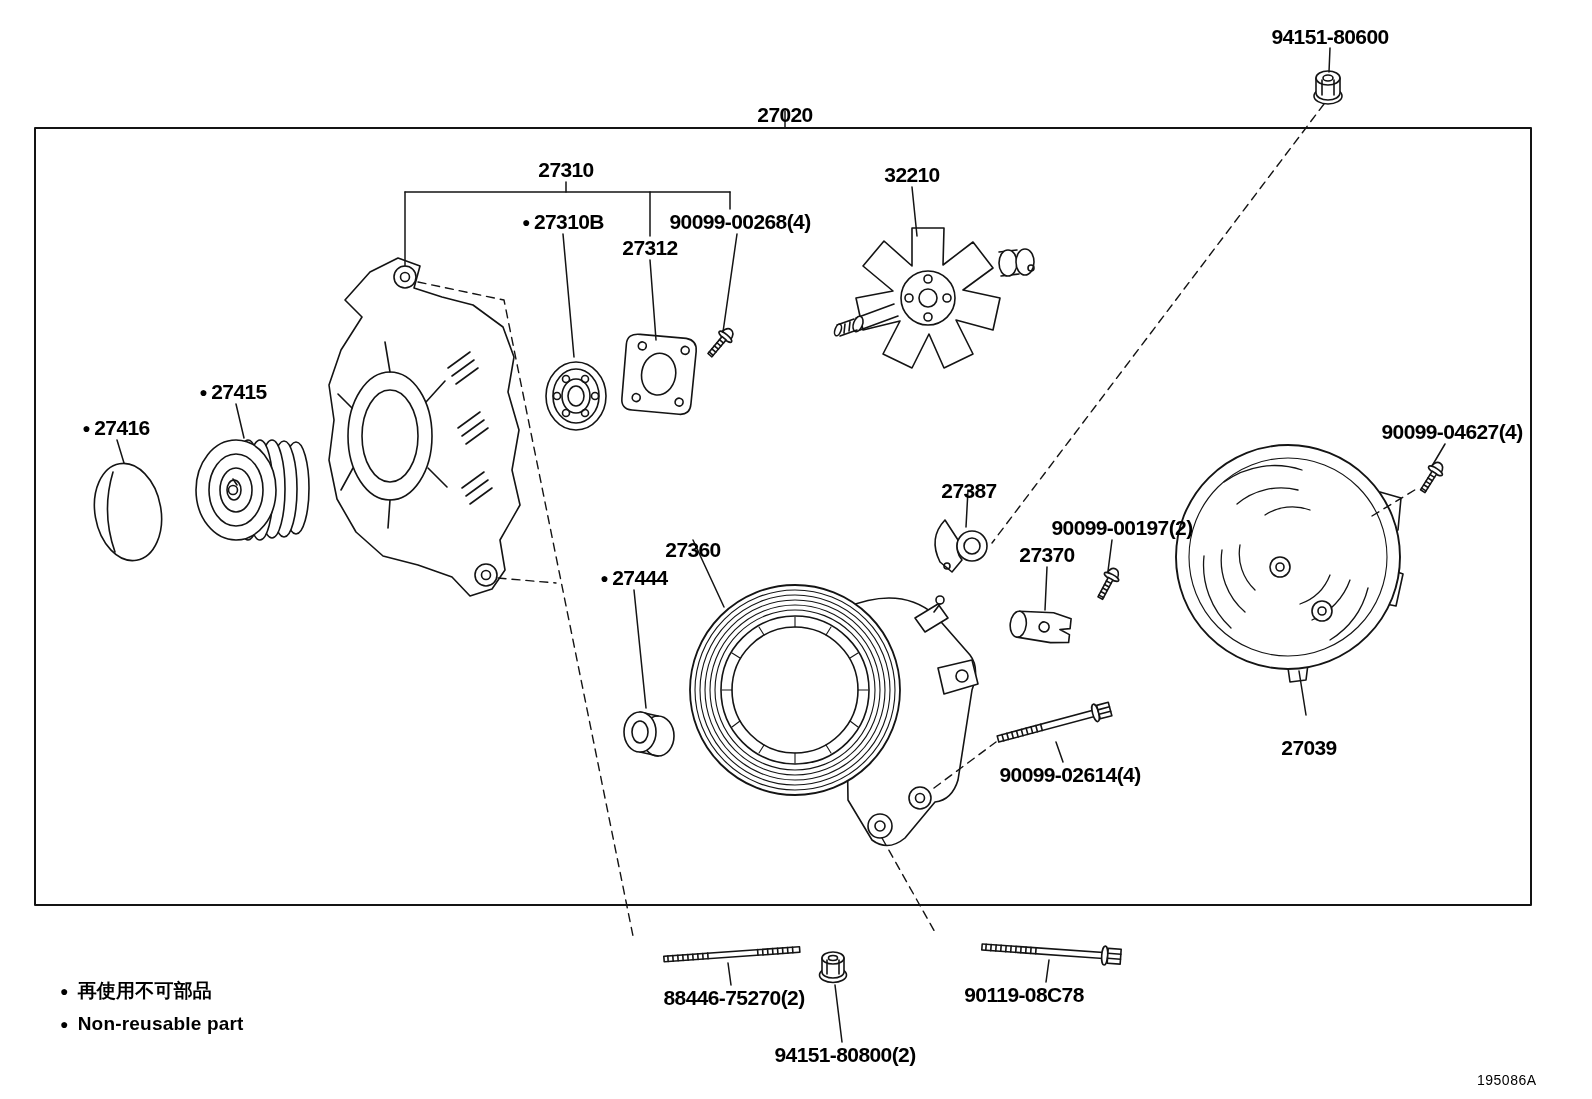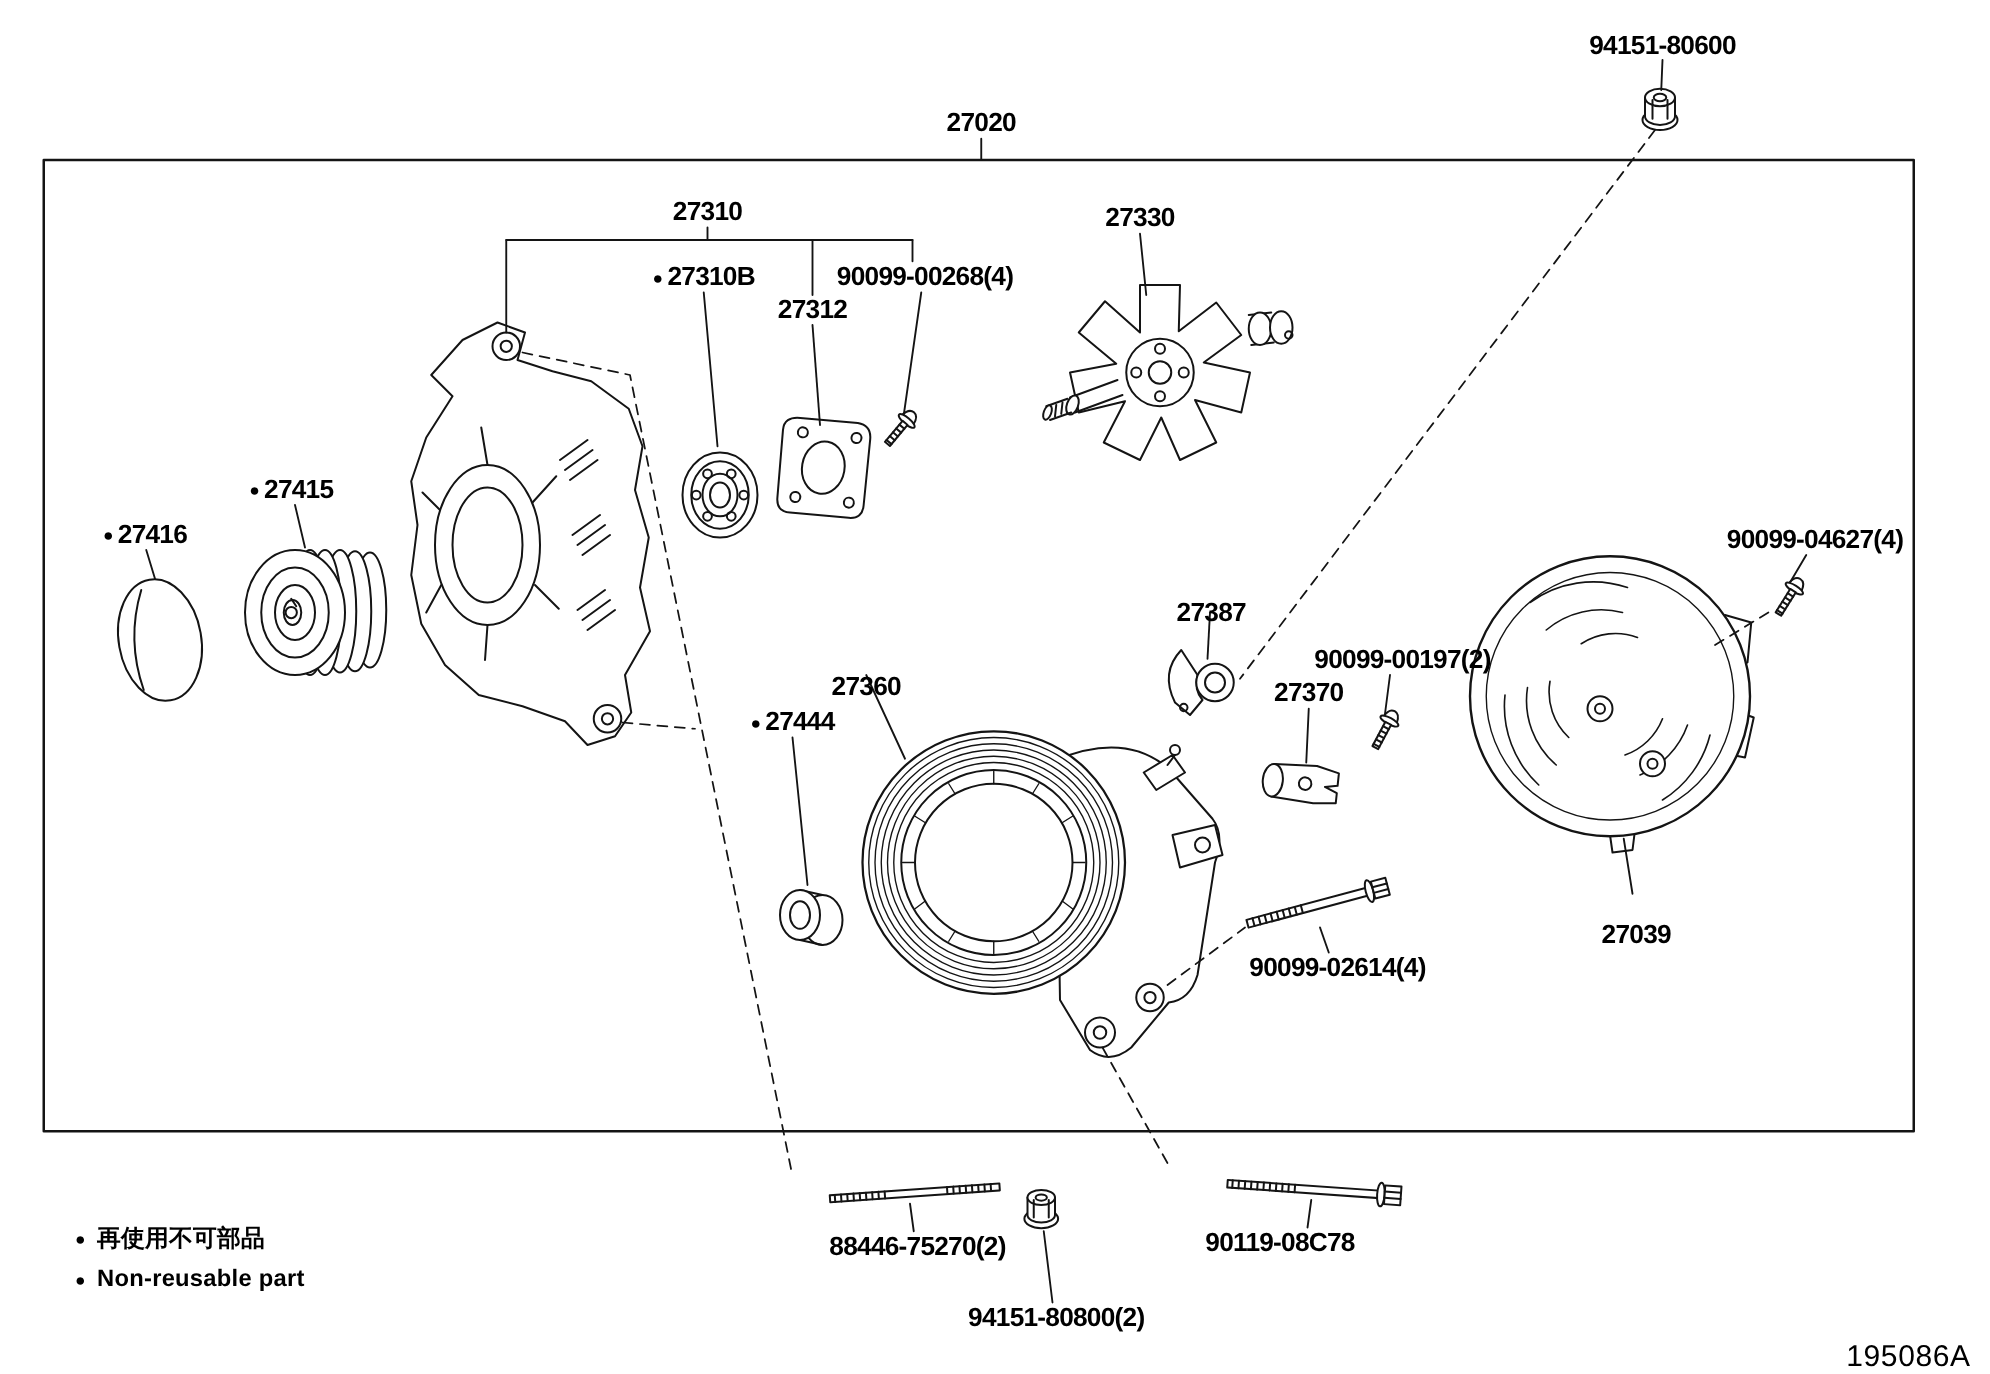--- a/index.html
+++ b/index.html
@@ -6,21 +6,21 @@
   html,body { background:#fff; }
   #canvas { position:relative; width:1592px; height:1099px; background:#fff; overflow:hidden;
             font-family:"Liberation Sans", sans-serif; color:#000; }
   #art { position:absolute; left:0; top:0; }
   .lbl { position:absolute; transform:translateX(-50%); display:flex; align-items:center; gap:4px;
          font-weight:700; font-size:21px; letter-spacing:-0.6px; white-space:nowrap; line-height:1.05; }
   .blt { font-size:14px; line-height:1; }
   .legend { position:absolute; left:60px; top:978px; display:flex; flex-direction:column; gap:9px;
             font-weight:700; font-size:19px; letter-spacing:0.2px; }
   .legend-row { display:flex; align-items:center; gap:9px; }
-  .fig-code { position:absolute; left:1477px; top:1072px; font-size:24px; font-weight:400; letter-spacing:0.5px; }
+  .fig-code { position:absolute; left:1477px; top:1072px; font-size:14px; font-weight:400; letter-spacing:0.5px; }
 </style>
 </head>
 <body>
 
 <div id="canvas">
 
 <svg id="art" width="1592" height="1099" viewBox="0 0 1592 1099" fill="none" stroke="#141414" stroke-width="1.6" stroke-linecap="round" stroke-linejoin="round">
 
   <rect x="35" y="128" width="1496" height="777" stroke-width="2"></rect>
 
@@ -261,38 +261,38 @@
     <line x1="1063" y1="762" x2="1056" y2="742"></line>
     <line x1="731" y1="985" x2="728" y2="963"></line>
     <line x1="842" y1="1042" x2="835" y2="985"></line>
     <line x1="1046" y1="982" x2="1049" y2="960"></line>
   </g>
 </svg>
 
 <div class="lbl" style="left:1330px; top:26px">
       <span>94151-80600</span>
     </div>
-<div class="lbl" style="left:785px;  top:88px">
+<div class="lbl" style="left:785px;  top:104px">
       <span>27020</span>
     </div>
 <div class="lbl" style="left:566px;  top:159px">
       <span>27310</span>
     </div>
 <div class="lbl" style="left:563px;  top:211px">
       <span class="blt">●</span>
       <span>27310B</span>
     </div>
 <div class="lbl" style="left:740px;  top:211px">
       <span>90099-00268(4)</span>
     </div>
 <div class="lbl" style="left:650px;  top:237px">
       <span>27312</span>
     </div>
 <div class="lbl" style="left:912px;  top:164px">
-      <span>27330</span>
+      <span>32210</span>
     </div>
 <div class="lbl" style="left:233px;  top:381px">
       <span class="blt">●</span>
       <span>27415</span>
     </div>
 <div class="lbl" style="left:116px;  top:417px">
       <span class="blt">●</span>
       <span>27416</span>
     </div>
 <div class="lbl" style="left:693px;  top:539px">

